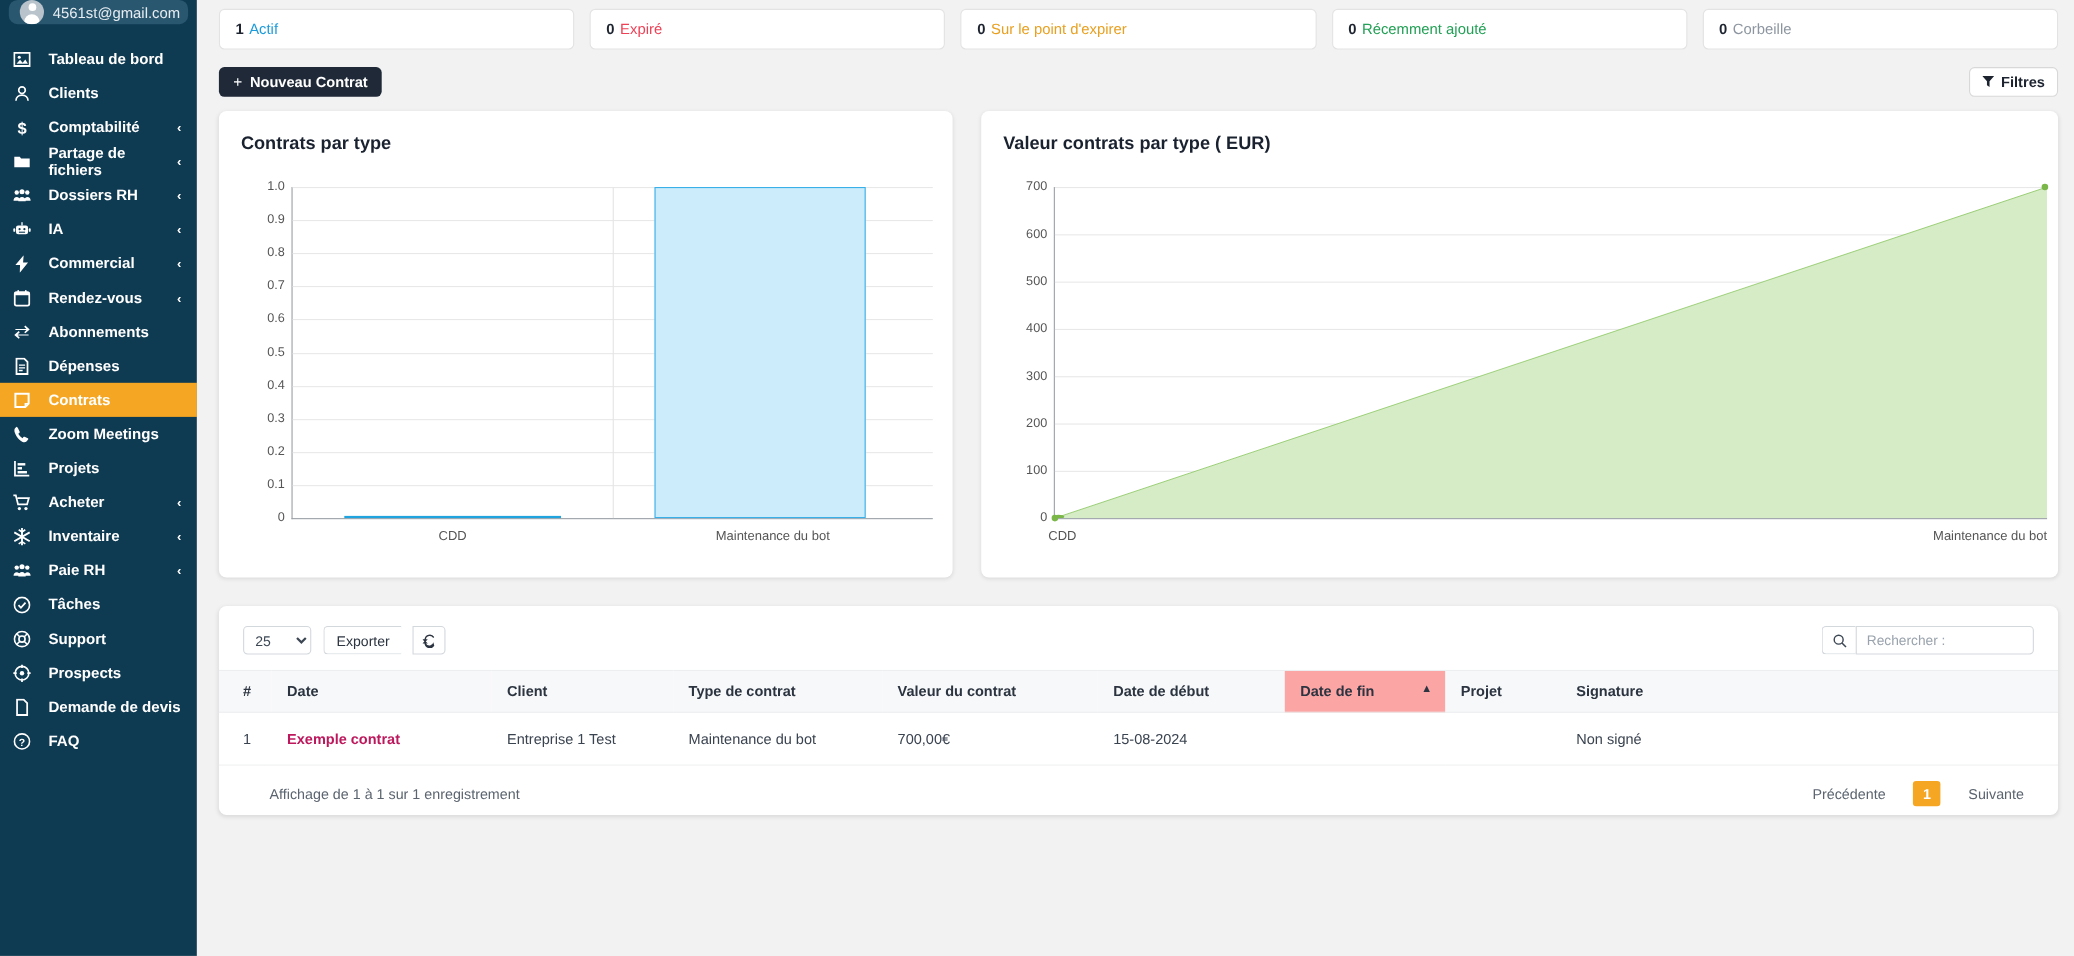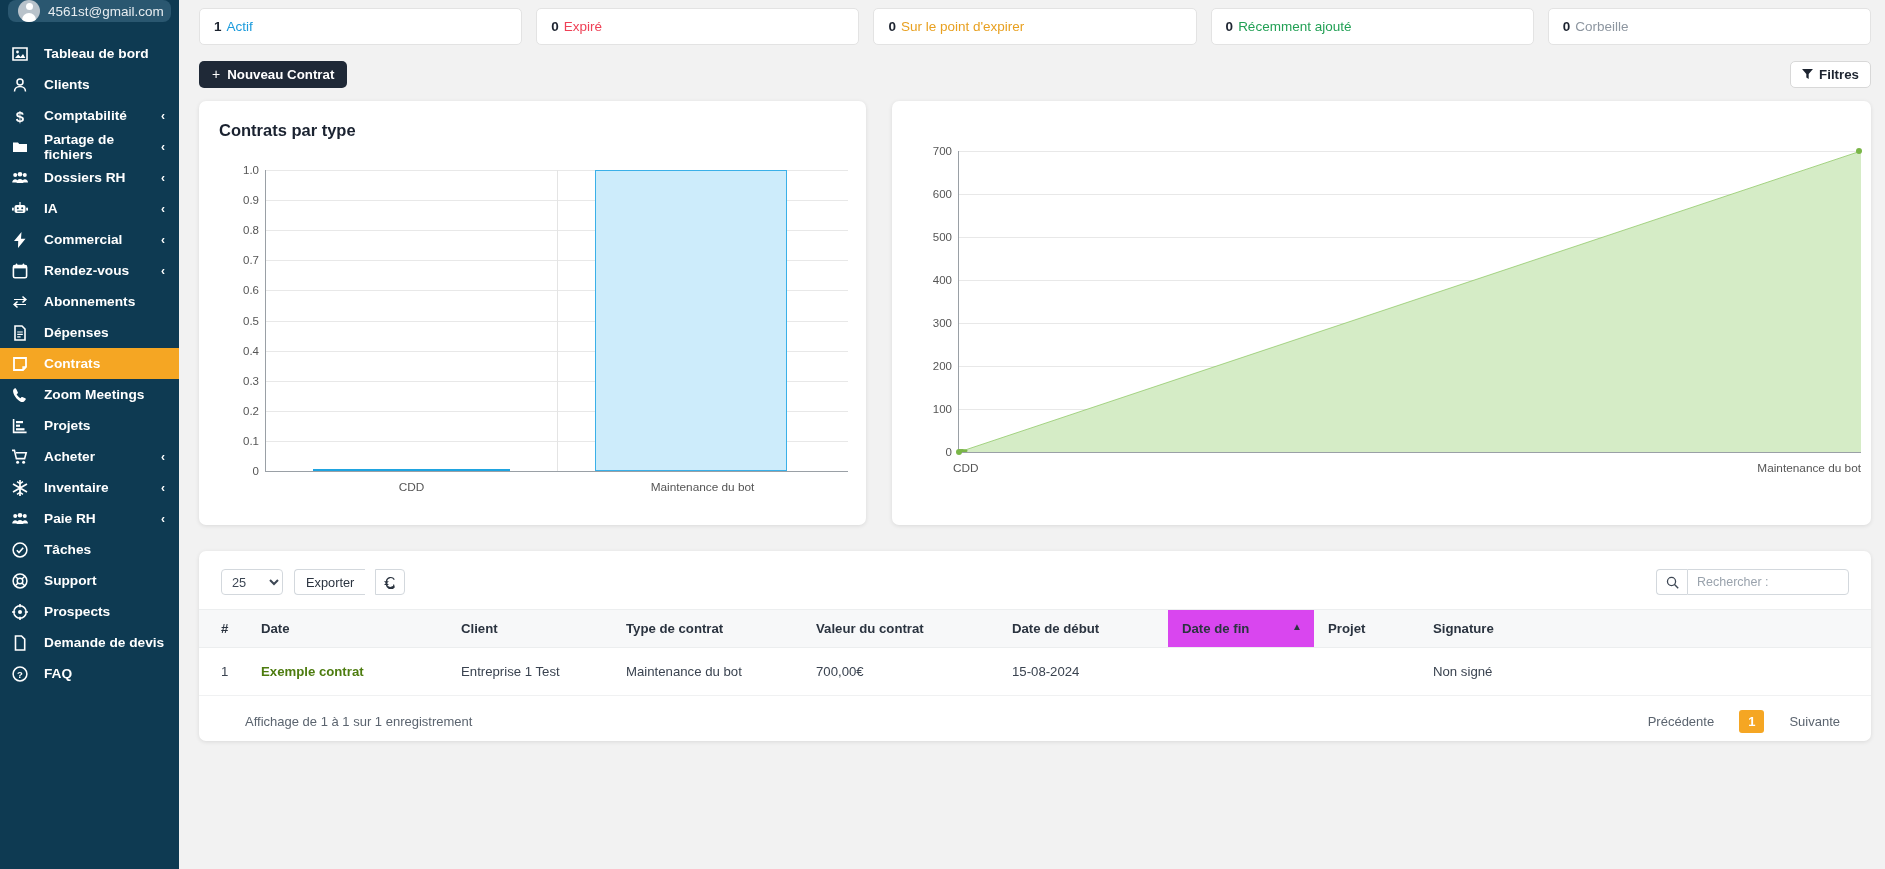--- a/index.html
+++ b/index.html
@@ -169,27 +169,27 @@
   }
   .search-input::placeholder { color: #9aa3ad; }
 
   table { width: 100%; border-collapse: collapse; }
   thead th {
     background: #f7f8f9; text-align: left;
     font-size: 13.2px; font-weight: 700; color: #2b3440;
     padding: 11px 0 11px 14px; white-space: nowrap;
     border-top: 1px solid #eceeef; border-bottom: 1px solid #eceeef;
   }
-  thead th.sorted { background: #d946ef; }
+  thead th.sorted { background: #fca5a5; }
   th .sort-caret { float: right; margin-right: 12px; font-size: 10px; color:#2b3440;}
   tbody td {
     font-size: 13.2px; color: #3a4350; padding: 16px 0 16px 14px;
     border-bottom: 1px solid #f0f1f2; white-space: nowrap;
   }
-  tbody td.bold { font-weight: 700; color: #4d7c0f; }
+  tbody td.bold { font-weight: 700; color: #be185d; }
   th:first-child, td:first-child { padding-left: 22px; }
 
   .table-footer {
     display: flex; align-items: center; padding: 14px 22px 0 22px;
     font-size: 13px; color: #5b646f; margin-left: 24px;
   }
   .pager { margin-left: auto; display: flex; align-items: center; gap: 16px; }
   .pager a {
     font-size: 13px; color: #5b646f; padding: 4px 9px; cursor: pointer;
   }
@@ -515,20 +515,21 @@
             <div class="bar-flat" style="left:8%;width:34%"></div>
             <div class="bar" style="left:56.5%;width:33%;height:100%"></div>
 
             <span class="xlab" style="left:25%">CDD</span>
             <span class="xlab" style="left:75%">Maintenance du bot</span>
           </div>
         </div>
       </section>
 
       <section class="card chart-card-right">
+        <h2 class="chart-title">Valeur contrats par type ( EUR)</h2>
         <div class="plot">
           <div class="plot-inner">
             <div class="gridline" style="top:0"></div>
             <div class="gridline" style="top:14.28%"></div>
             <div class="gridline" style="top:28.57%"></div>
             <div class="gridline" style="top:42.85%"></div>
             <div class="gridline" style="top:57.14%"></div>
             <div class="gridline" style="top:71.42%"></div>
             <div class="gridline" style="top:85.71%"></div>
 

